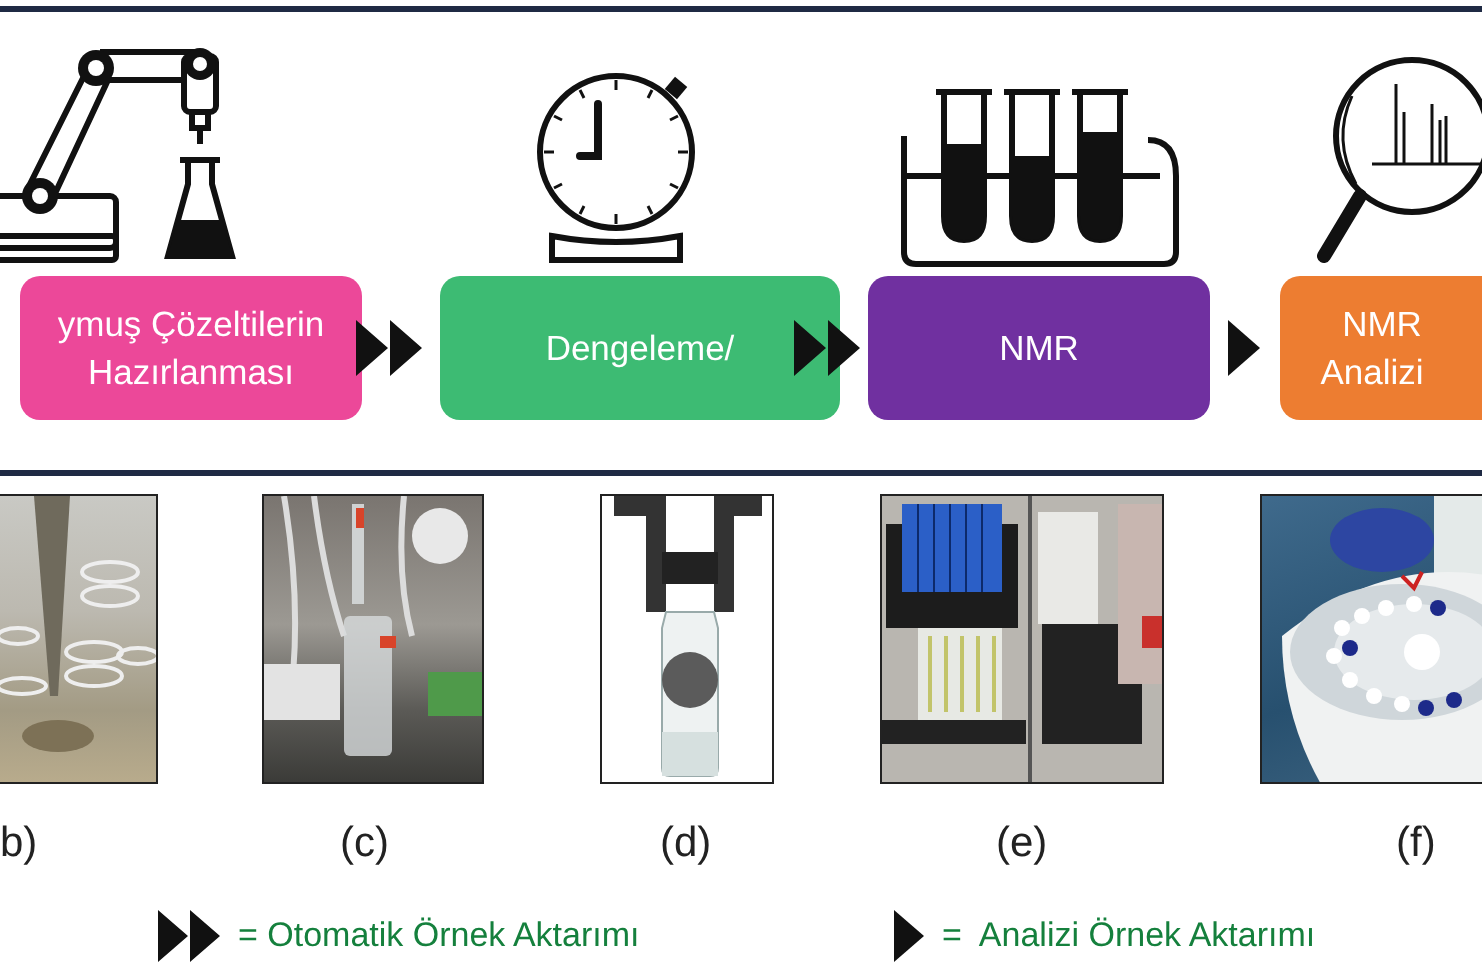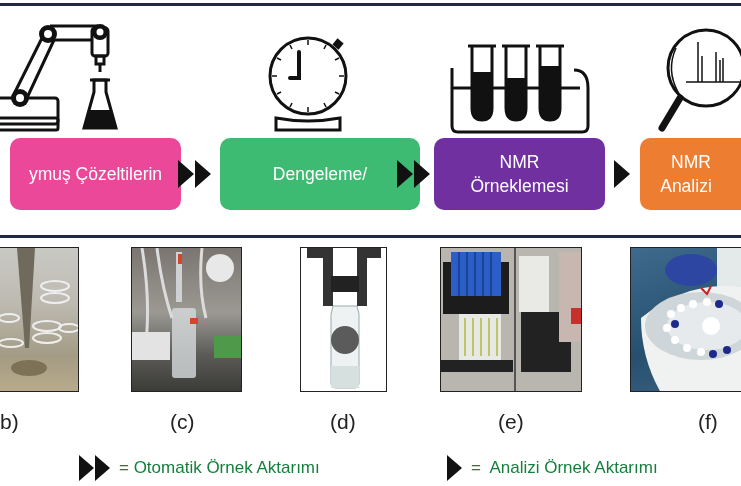--- a/index.html
+++ b/index.html
@@ -94,27 +94,27 @@
       <line x1="46" y1="60" x2="46" y2="34"></line>
     <line x1="60" y1="60" x2="60" y2="30"></line>
       <line x1="64" y1="60" x2="64" y2="38"></line>
       <line x1="67" y1="60" x2="67" y2="36"></line>
   </g>
   <line x1="24" y1="76" x2="6" y2="106" stroke="#111" stroke-width="7" stroke-linecap="round"></line>
 </svg>
 
 <div class="step" style="left:10px;width:171px;background:#ec4899">
   <span>ymuş Çözeltilerin</span>
+  <span>Hazırlanması</span>
 </div>
 <div class="step" style="left:220px;width:200px;background:#3dbb73">
   <span>Dengeleme/</span>
 </div>
 <div class="step" style="left:434px;width:171px;background:#7030a0">
   <span>NMR</span>
-  <span>Örneklemesi</span>
 </div>
 <div class="step" style="left:640px;width:160px;background:#ed7d31;border-radius:10px 0 0 10px">
   <span style="margin-right:58px">NMR</span>
   <span style="margin-right:68px">Analizi</span>
 </div>
 
 <svg class="arrow" style="left:178px" width="36" height="28" viewBox="0 0 36 28">
   <path d="M0 0 L16 14 L0 28 Z M17 0 L33 14 L17 28 Z" fill="#111"></path>
 </svg>
 <svg class="arrow" style="left:397px" width="36" height="28" viewBox="0 0 36 28">

